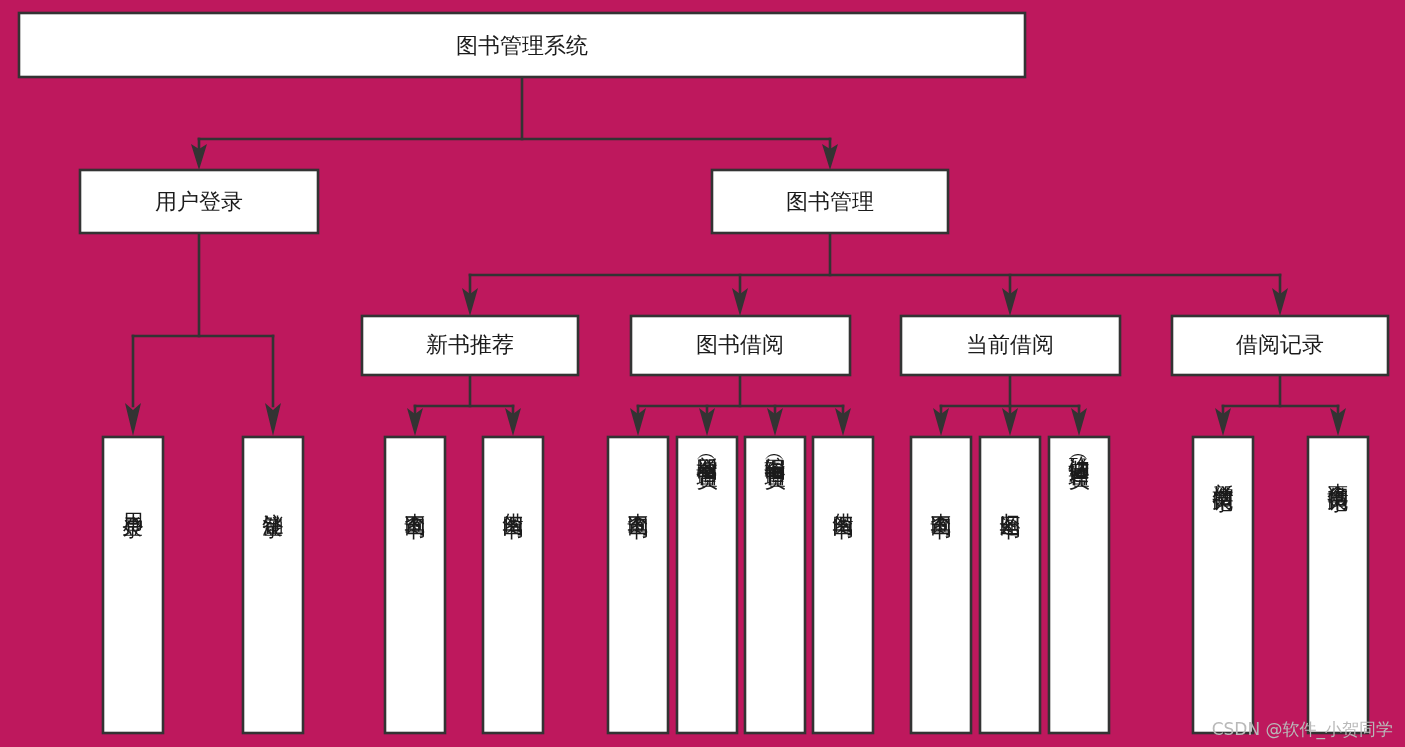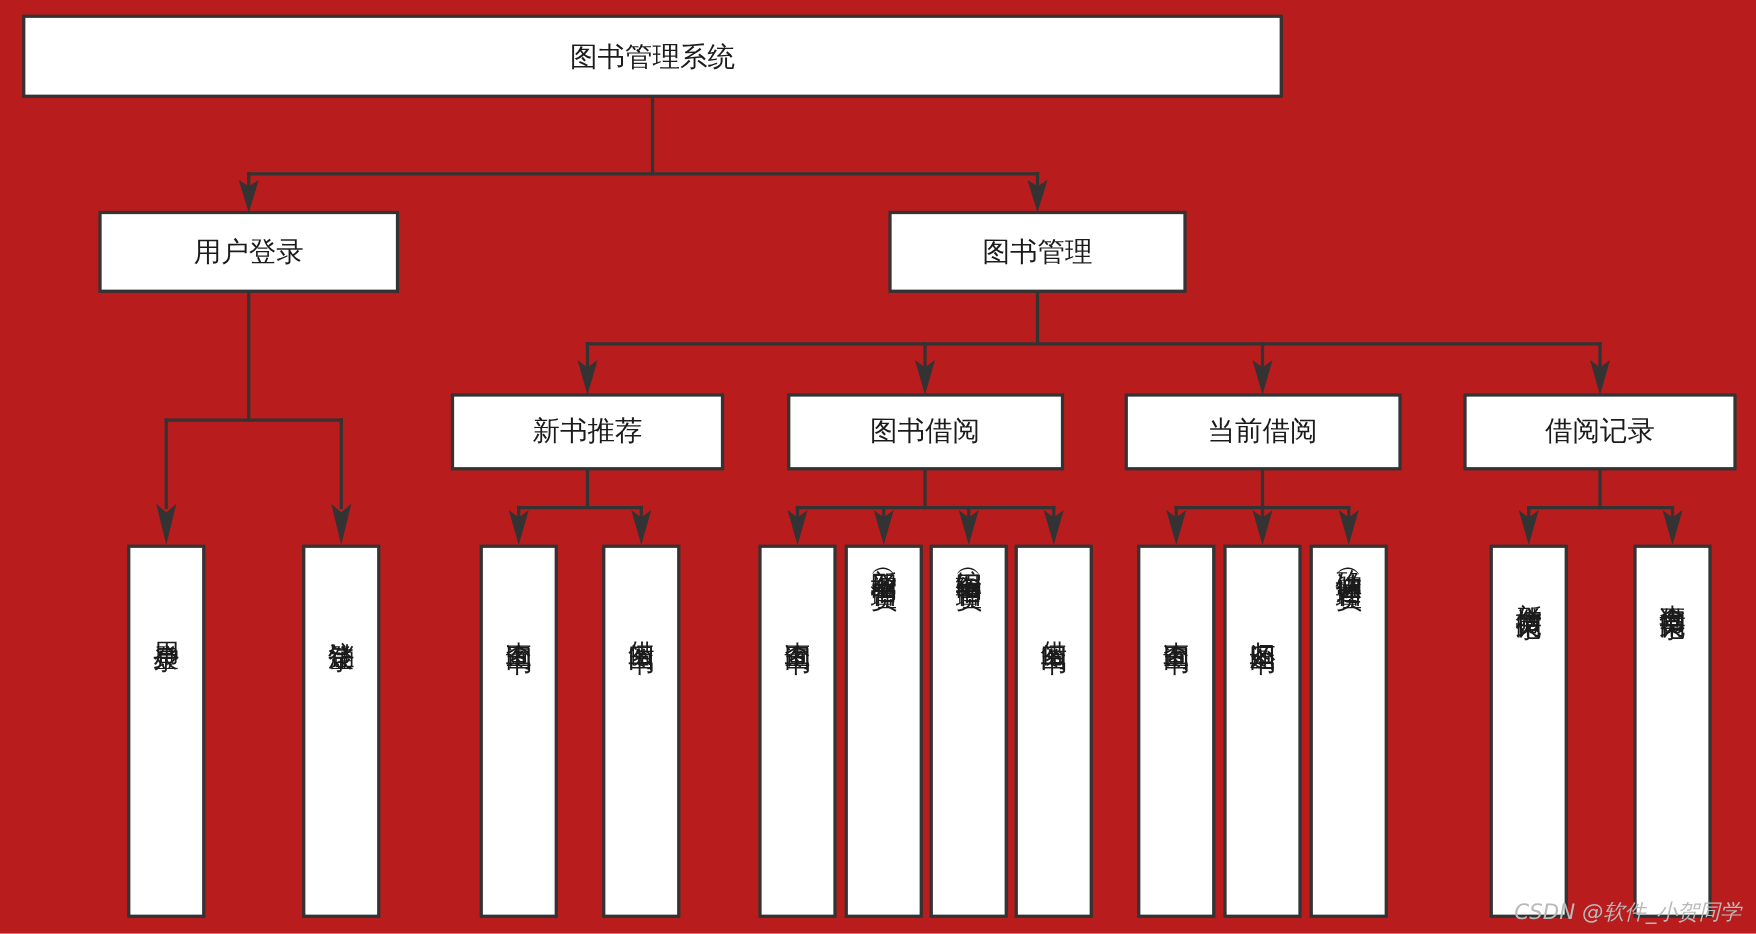--- a/index.html
+++ b/index.html
@@ -7,21 +7,21 @@
     padding: 0;
     background: #ffffff;
   }
   body {
     font-family: "DejaVu Sans", "Liberation Sans", sans-serif;
   }
   #canvas {
     position: relative;
     width: 1405px;
     height: 747px;
-    background: #b91c1c;
+    background: #be185d;
     overflow: hidden;
   }
   svg#diagram {
     position: absolute;
     left: 0;
     top: 0;
     width: 1405px;
     height: 747px;
     display: block;
   }
@@ -58,21 +58,20 @@
   }
   .watermark {
     position: absolute;
     right: 12px;
     bottom: 6px;
     font-family: "DejaVu Sans", "Liberation Sans", sans-serif;
     font-size: 17px;
     color: #b9b9b9;
     white-space: nowrap;
     pointer-events: none;
-    font-style: italic;
   }
 </style>
 </head>
 <body>
 
 <div id="canvas">
 
   <svg id="diagram" viewBox="0 0 1405 747">
 
     <defs>

